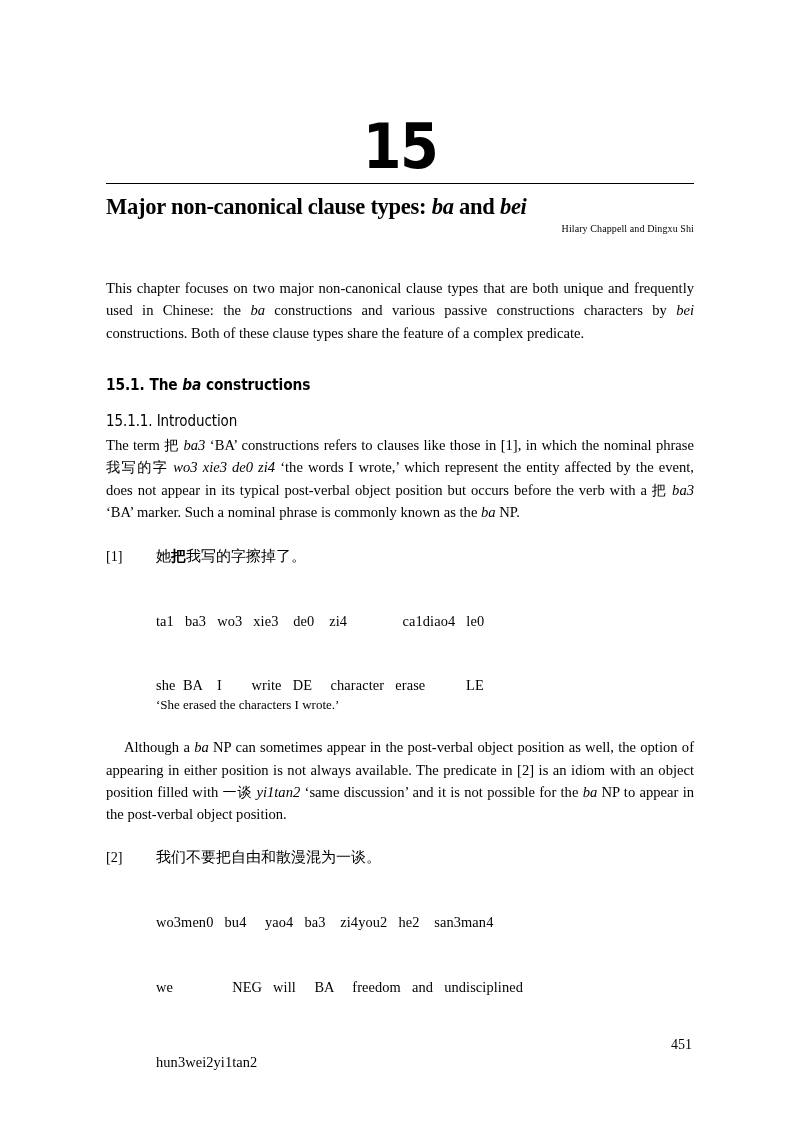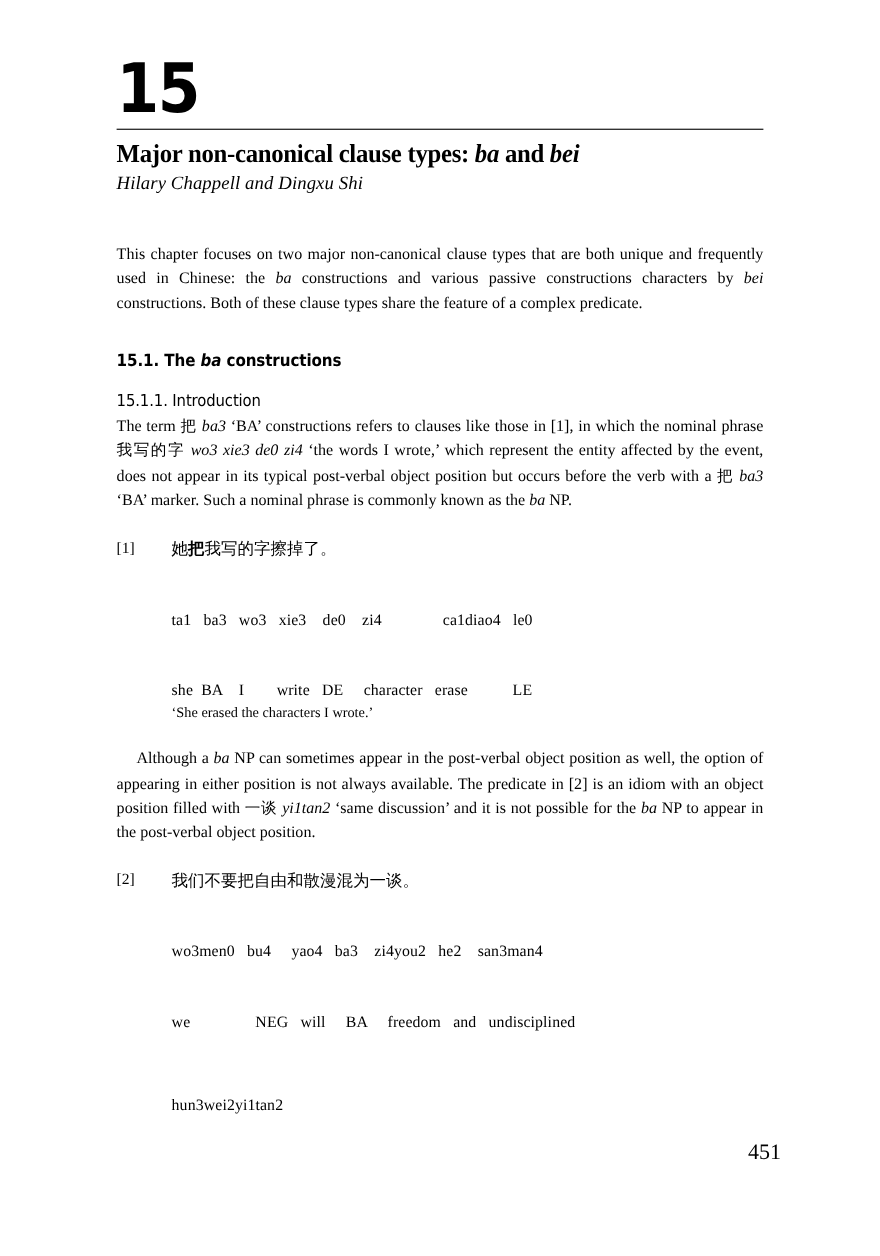--- a/index.html
+++ b/index.html
@@ -18,27 +18,27 @@
   }
   .content {
     position: absolute;
     left: 106px;
     top: 0;
     width: 588px;
   }
 
   
   .chapter-number {
-    text-align: left;
+    text-align: center;
     font-family: "DejaVu Sans Condensed", "Liberation Sans Narrow", "Liberation Sans", sans-serif;
     font-weight: bold;
     font-size: 62px;
     line-height: 0.95;
     letter-spacing: -1.5px;
-    padding-top: 52px;
+    padding-top: 118px;
   }
   .title-rule {
     border: 0;
     border-top: 1.6px solid #000;
     margin: 6px 0 0 0;
   }
 
   
   .chapter-title {
     font-family: "Liberation Serif", "DejaVu Serif", serif;
@@ -46,24 +46,24 @@
     font-size: 23.5px;
     line-height: 1.12;
     letter-spacing: -0.3px;
     margin: 9px 0 0 0;
     transform: scaleX(0.96);
     transform-origin: left center;
   }
   .chapter-title em { font-style: italic; }
 
   .byline {
-    font-style: italic;
-    font-size: 17px;
+    font-size: 10px;
     margin-top: 4px;
     letter-spacing: 0.1px;
+    text-align: right;
   }
 
   
   p.body {
     font-size: 14.6px;
     line-height: 1.52;
     text-align: justify;
     margin: 0;
     hyphens: manual;
   }
@@ -123,23 +123,23 @@
   }
   .translation {
     font-size: 13px;
     line-height: 1.45;
   }
   .gloss-gap { height: 11px; }
 
   
   .folio {
     position: absolute;
-    right: 90px;
+    right: 108px;
     top: 1037px;
-    font-size: 20px;
+    font-size: 14px;
   }
 </style>
 </head>
 <body>
 
 <div class="page">
   <div class="content">
 
     <div class="chapter-number">15</div>
     <hr class="title-rule">

